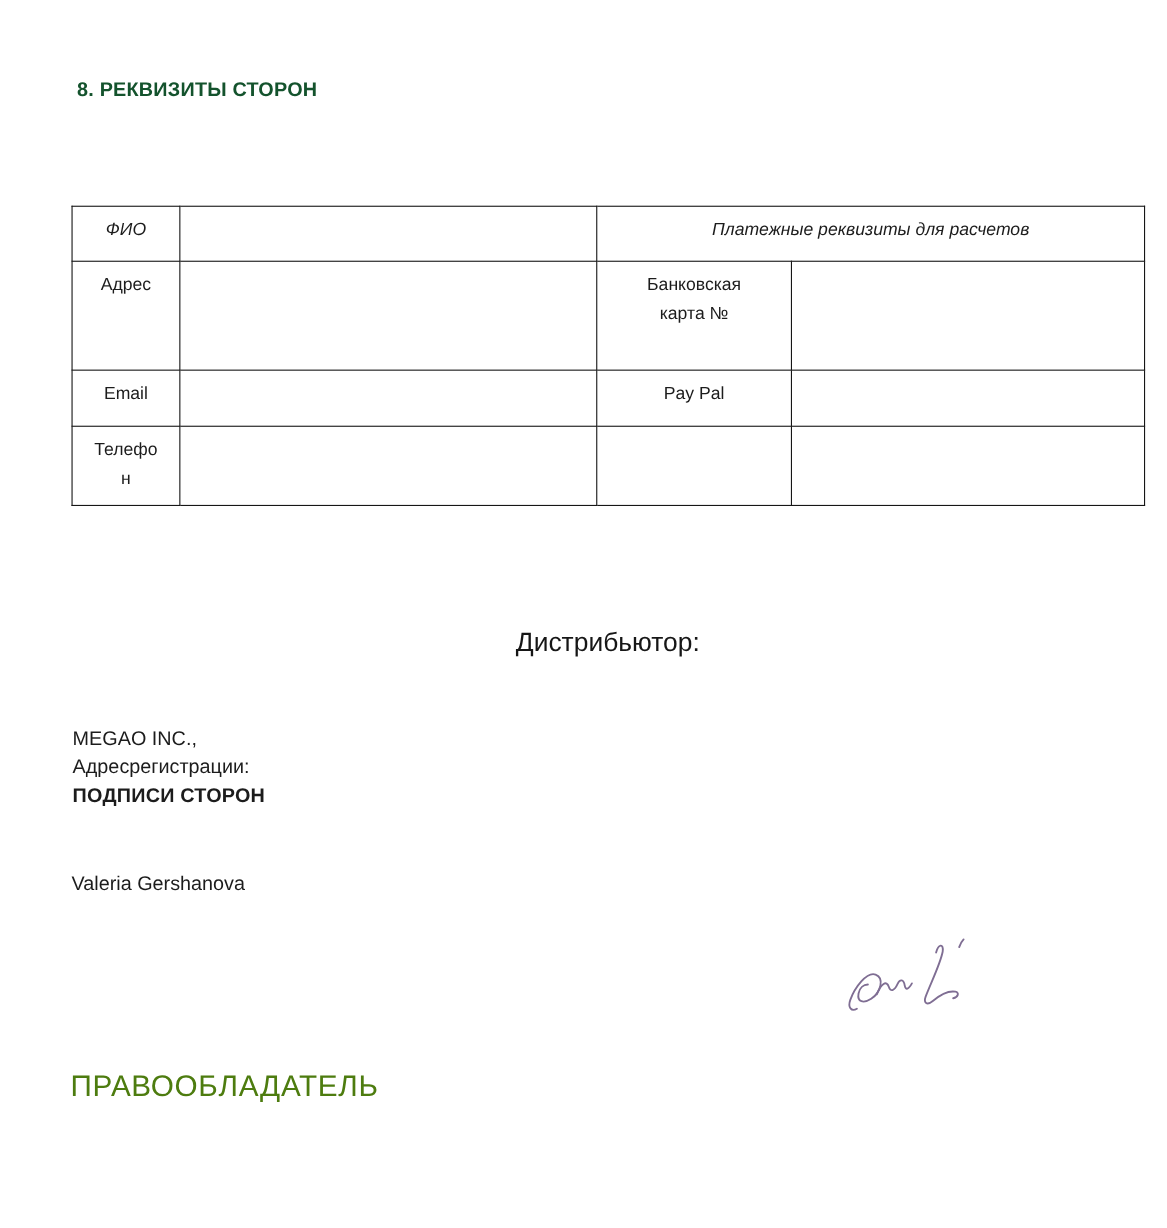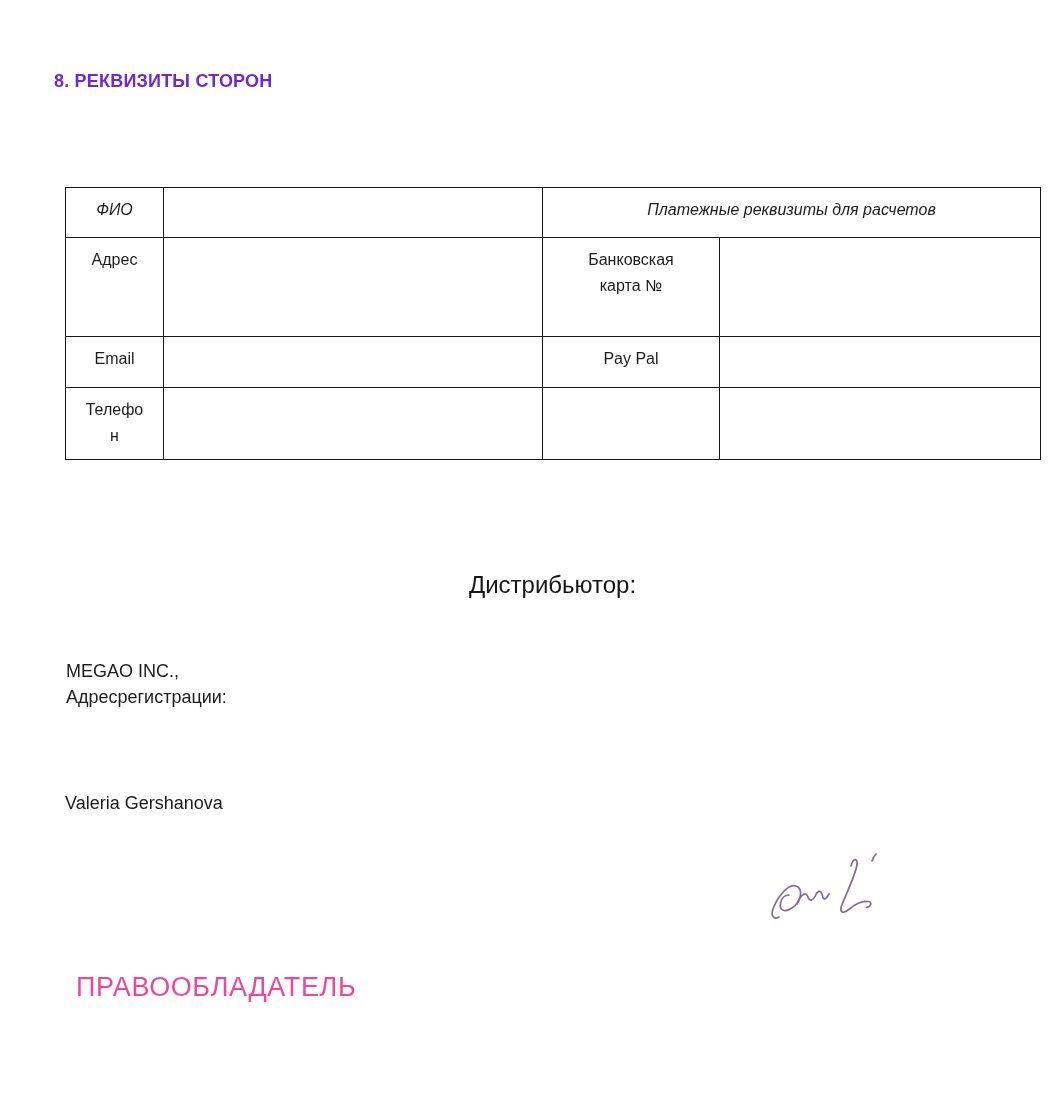--- a/index.html
+++ b/index.html
@@ -7,26 +7,26 @@
     position: relative;
     width: 1061px;
     height: 1116px;
     background: #ffffff;
     font-family: "Liberation Sans", sans-serif;
     color: #1c1c1c;
     overflow: hidden;
   }
   .section-heading {
     position: absolute;
-    left: 54px; top: 71px;
+    left: 70px; top: 71px;
     margin: 0;
     font-size: 18px;
     font-weight: 700;
     letter-spacing: 0.2px;
-    color: #6d28d9;
+    color: #14532d;
   }
   .center-title {
     position: absolute;
     left: 65px; width: 975px;
     text-align: center;
     font-size: 24px;
     font-weight: 400;
     color: #161616;
   }
   .title-rightsholder { top: 129px; }
@@ -75,26 +75,26 @@
     font-size: 18px;
     color: #1c1c1c;
   }
   .signature {
     position: absolute;
     left: 768px; top: 850px;
     width: 128px; height: 86px;
   }
   .footer-heading {
     position: absolute;
-    left: 76px; top: 972px;
+    left: 64px; top: 972px;
     margin: 0;
     font-size: 27px;
     font-weight: 400;
     letter-spacing: 0.6px;
-    color: #ec4899;
+    color: #4d7c0f;
   }
 </style>
 </head>
 <body>
 
 <div class="page">
 
   <h2 class="section-heading">8. РЕКВИЗИТЫ СТОРОН</h2>
 
 
@@ -134,20 +134,21 @@
         <td></td>
       </tr>
     </tbody>
   </table>
 
   <div class="center-title title-distributor">Дистрибьютор:</div>
 
   <div class="distributor-block">
     <div>MEGAO INC.,</div>
     <div>Адресрегистрации:</div>
+    <div class="bold-line">ПОДПИСИ СТОРОН</div>
   </div>
 
   <div class="signer-name">Valeria Gershanova</div>
 
   <svg class="signature" viewBox="0 0 128 86" xmlns="http://www.w3.org/2000/svg">
     <g fill="none" stroke="#6e5a85" stroke-width="1.7" stroke-linecap="round" opacity="0.88">
       <path d="M11,67 C6,70 2.5,66 5,59 C9,48 20,33 28,36 C36,39 33,52 24,58 C17,62.5 11,61 12.5,53 C13.5,48 17,45 21,45"></path>
       <path d="M29,54 C33,44 38,41 40,47 C41.5,52 45,51 48,44.5 C50,40 53.5,40 54.5,46 C55.3,50.5 58,49.5 61,44"></path>
       <path d="M83,16 C85,8 90,7.5 89,15 C87,26 78,44 73.5,56 C71.5,61.5 74.5,64.5 80,60 C86.5,54.5 94.5,50.5 100.5,51.5 C104.5,52.3 103,56.5 98.5,57.5"></path>
       <path d="M104,11 C105,8 106.5,5.5 108,4"></path>

